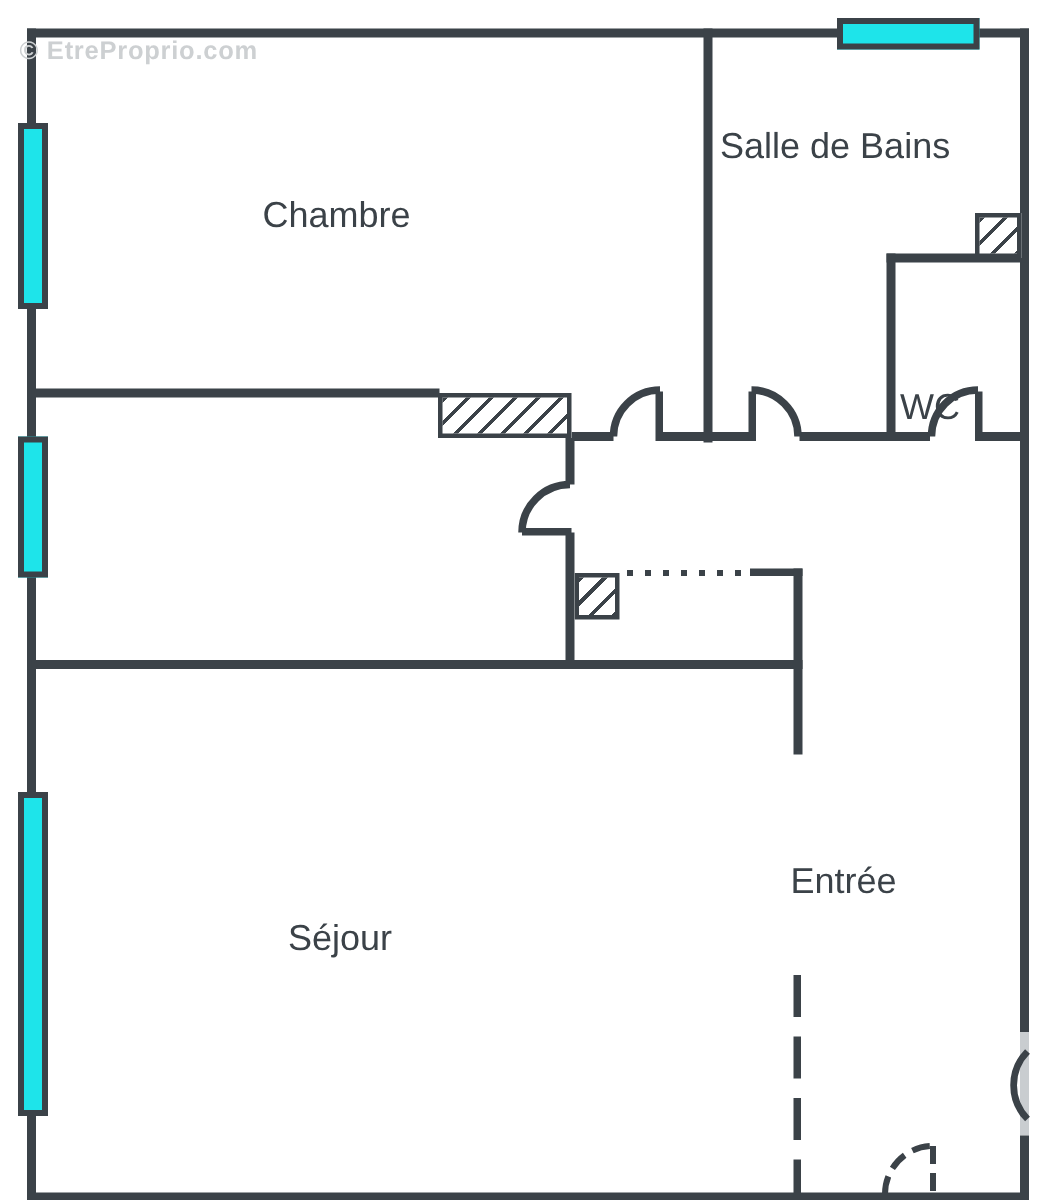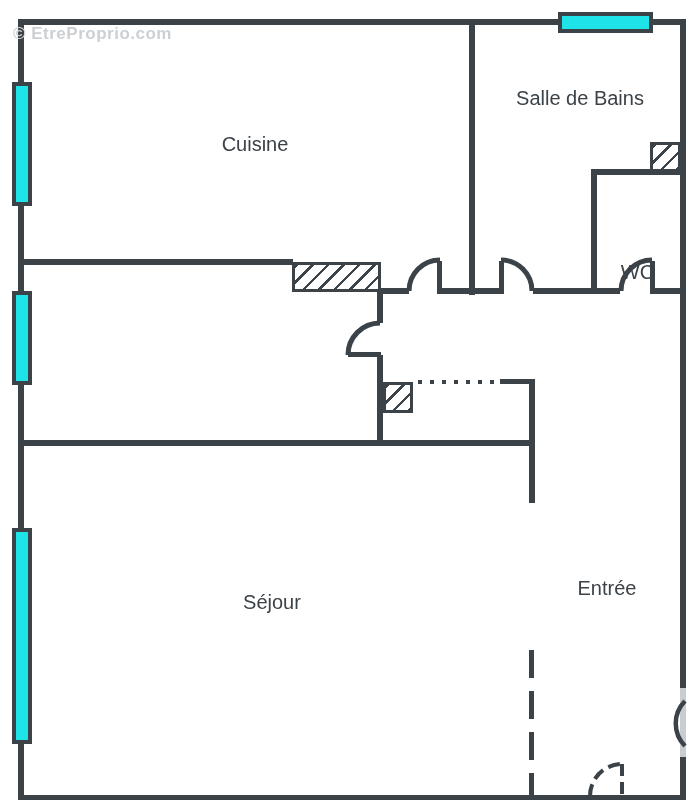--- a/index.html
+++ b/index.html
@@ -20,22 +20,22 @@
   .window{
     position:absolute;box-sizing:border-box;
     background:var(--win);border:4px solid var(--wall);
   }
   .hatch{
     position:absolute;box-sizing:border-box;border:3px solid var(--wall);
     background-color:#fff;
     background-image:repeating-linear-gradient(135deg,var(--wall) 0 2.5px,rgba(0,0,0,0) 2.5px 11px);
   }
   .room-label{
-    position:absolute;color:var(--text);font-size:20px;line-height:28px;
-    text-align:center;white-space:nowrap;
+    position:absolute;color:var(--text);font-size:24px;line-height:28px;
+    text-align:left;white-space:nowrap;
   }
   .watermark{
     position:absolute;left:13px;top:24px;color:var(--wm);
     font-size:17px;font-weight:700;letter-spacing:.5px;white-space:nowrap;text-align:right;
   }
   svg.overlay{position:absolute;left:0;top:0;pointer-events:none;}
 </style>
 </head>
 <body>
 
@@ -80,21 +80,21 @@
     <path d="M 501 260 A 31 31 0 0 1 532 291" fill="none" stroke="#3b4248" stroke-width="5"></path>
     <path d="M 621 291 A 31 31 0 0 1 652 260" fill="none" stroke="#3b4248" stroke-width="5"></path>
     <path d="M 380 323 A 32 32 0 0 0 348 355" fill="none" stroke="#3b4248" stroke-width="5"></path>
     <path d="M 418 382 L 498 382" fill="none" stroke="#3b4248" stroke-width="4" stroke-dasharray="4 8"></path>
     <path d="M 531.5 650 L 531.5 798" fill="none" stroke="#3b4248" stroke-width="5" stroke-dasharray="28 13"></path>
     <path d="M 685 701 A 32 32 0 0 0 685 746" fill="none" stroke="#3b4248" stroke-width="4.5"></path>
     <path d="M 590 796 A 32 32 0 0 1 622 764" fill="none" stroke="#3b4248" stroke-width="4" stroke-dasharray="12 6"></path>
     <path d="M 622 764 L 622 797" fill="none" stroke="#3b4248" stroke-width="4" stroke-dasharray="12 6"></path>
   </svg>
 
-  <div class="room-label" style="left:175px;top:130px;width:160px;">Cuisine</div>
+  <div class="room-label" style="left:175px;top:130px;width:160px;">Chambre</div>
   <div class="room-label" style="left:480px;top:84px;width:200px;">Salle de Bains</div>
   <div class="room-label" style="left:600px;top:214px;width:75px;margin-top:44px;">WC</div>
-  <div class="room-label" style="left:192px;top:588px;width:160px;">Séjour</div>
+  <div class="room-label" style="left:192px;top:612px;width:160px;">Séjour</div>
   <div class="room-label" style="left:527px;top:574px;width:160px;">Entrée</div>
 
   <div class="watermark">© EtreProprio.com</div>
 
 </div>
 
 </body></html>

